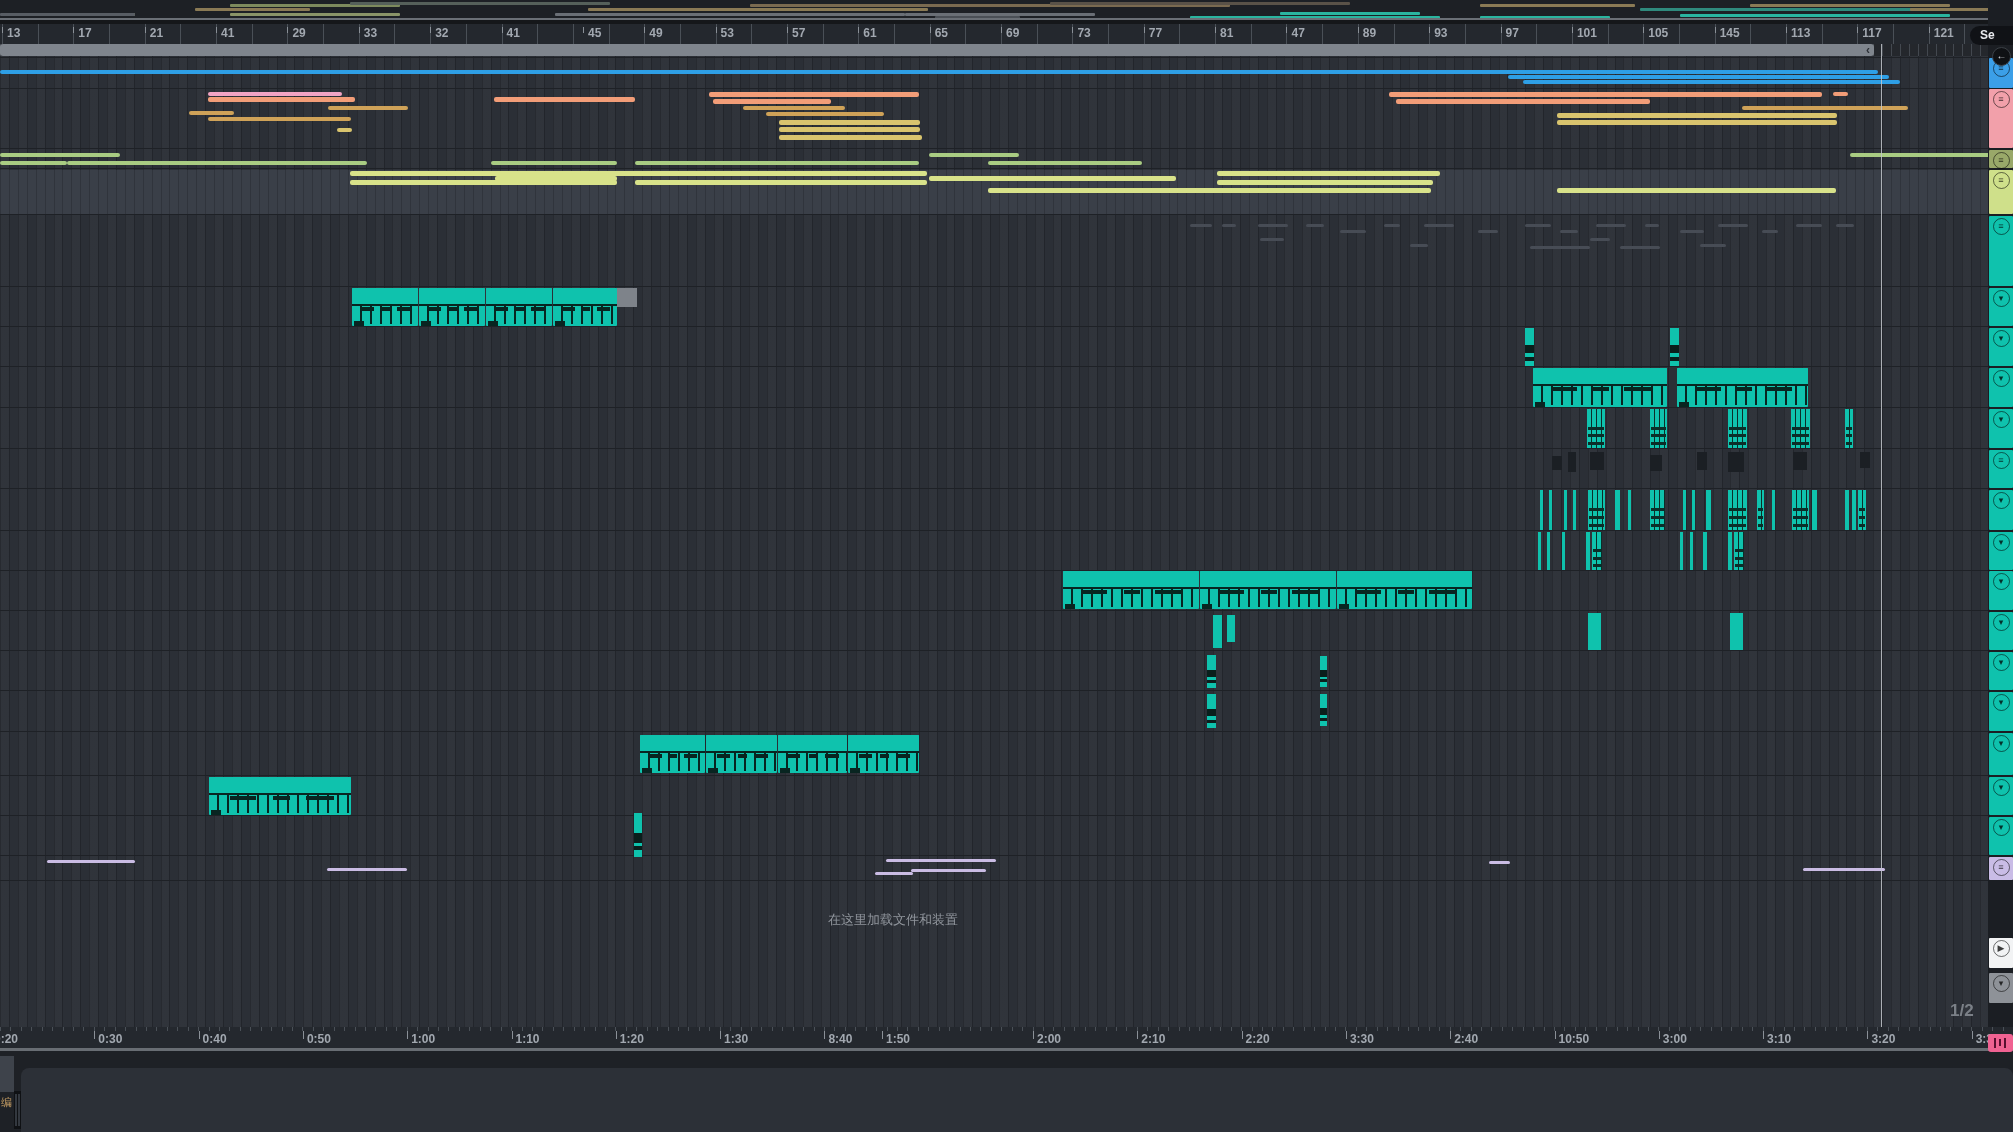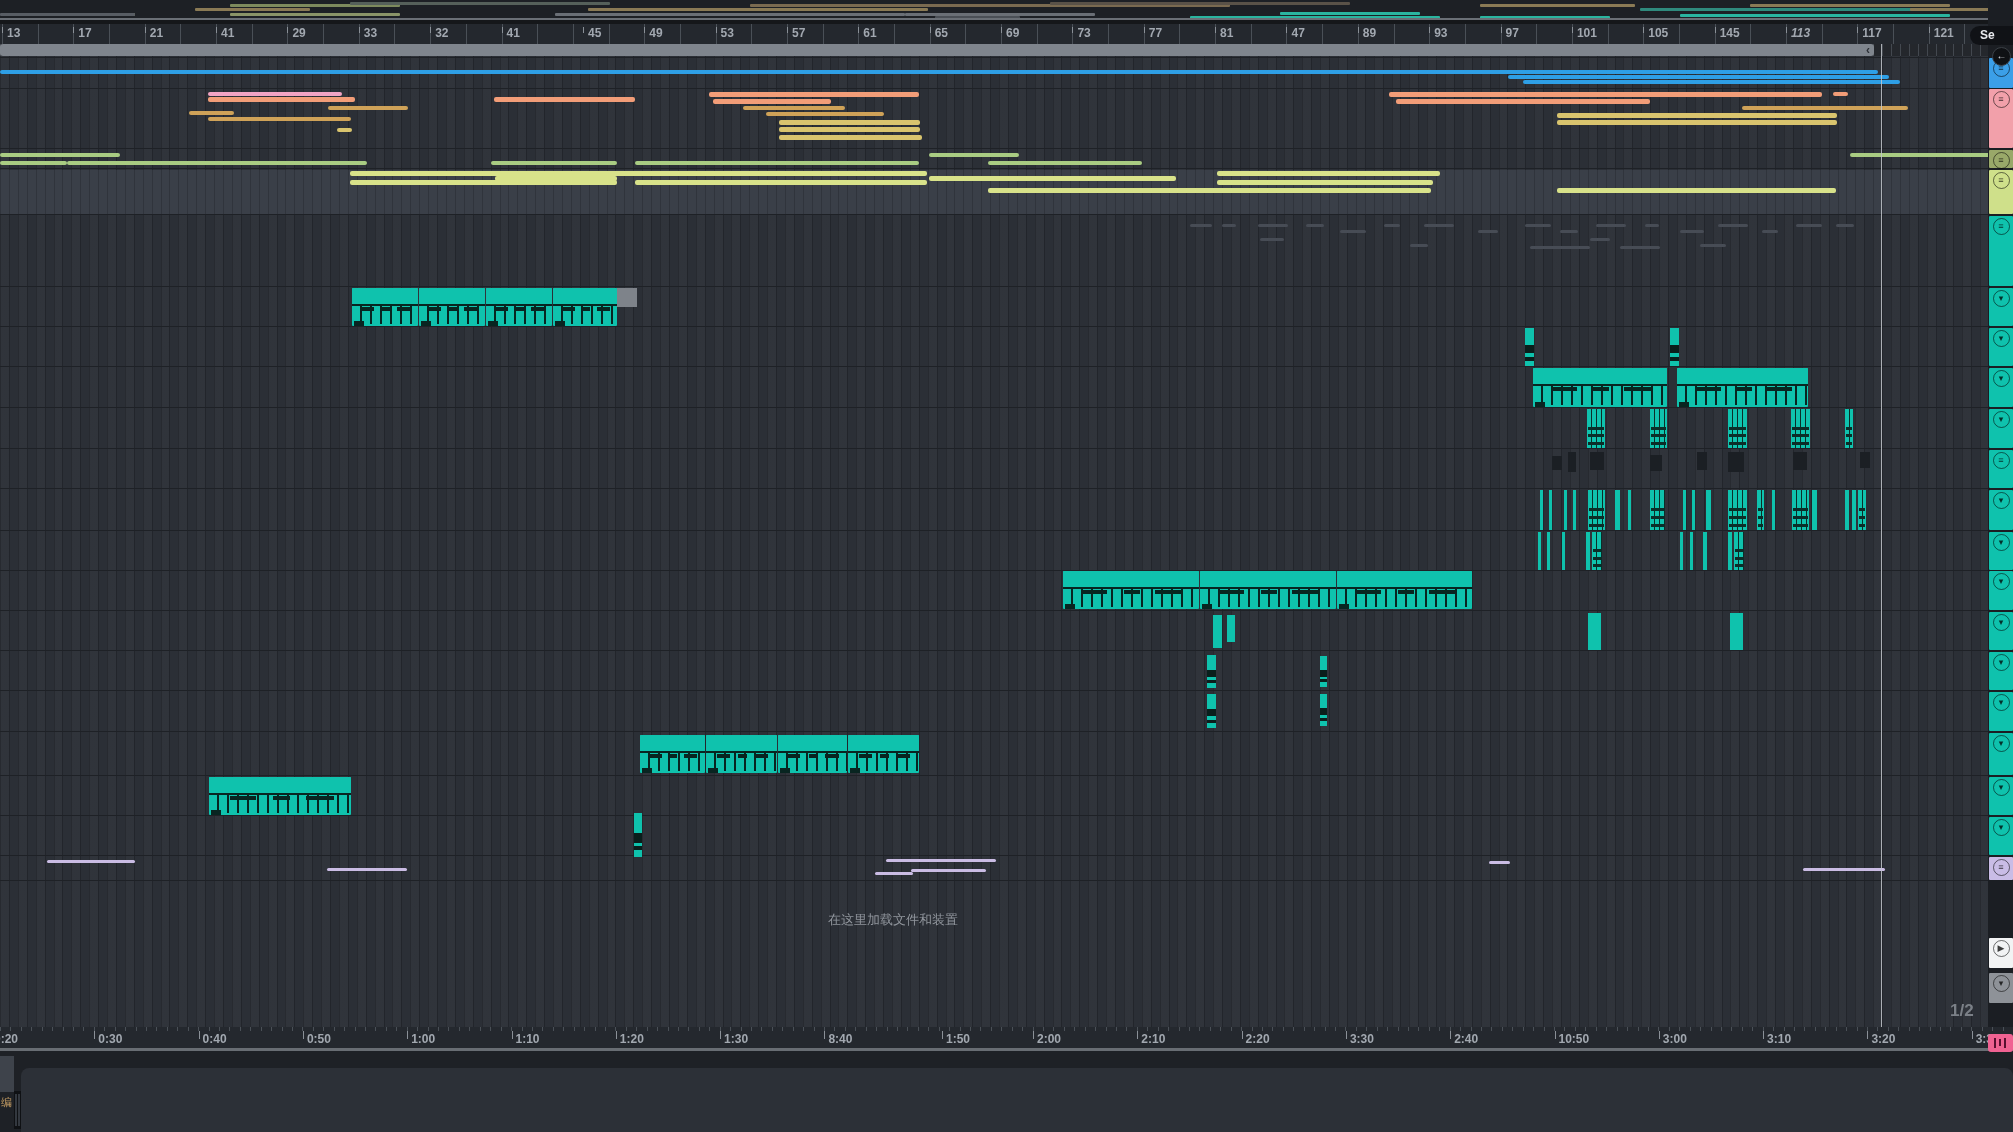--- a/index.html
+++ b/index.html
@@ -129,21 +129,21 @@
       <div class="bar-num" style="left: 1077.4px;">73</div>
       <div class="bar-num" style="left: 1148.76px;">77</div>
       <div class="bar-num" style="left: 1220.12px;">81</div>
       <div class="bar-num" style="left: 1291.48px;">47</div>
       <div class="bar-num" style="left: 1362.84px;">89</div>
       <div class="bar-num" style="left: 1434.2px;">93</div>
       <div class="bar-num" style="left: 1505.56px;">97</div>
       <div class="bar-num" style="left: 1576.92px;">101</div>
       <div class="bar-num" style="left: 1648.28px;">105</div>
       <div class="bar-num" style="left: 1719.64px;">145</div>
-      <div class="bar-num" style="left: 1791px; font-style: italic;">113</div>
+      <div class="bar-num" style="left: 1791px;">113</div>
       <div class="bar-num" style="left: 1862.36px;">117</div>
       <div class="bar-num" style="left: 1933.72px;">121</div>
     </div>
 
   <div id="scroll-track">
     <div id="scroll-thumb">
       <span id="scroll-thumb-chevron">‹</span>
     </div>
   </div>
 
@@ -561,21 +561,21 @@
   <div id="time-ruler">
       <div class="time-label" style="left: -6px;">0:20</div>
       <div class="time-label" style="left: 98.3px;">0:30</div>
       <div class="time-label" style="left: 202.6px;">0:40</div>
       <div class="time-label" style="left: 306.9px;">0:50</div>
       <div class="time-label" style="left: 411.2px;">1:00</div>
       <div class="time-label" style="left: 515.5px;">1:10</div>
       <div class="time-label" style="left: 619.8px;">1:20</div>
       <div class="time-label" style="left: 724.1px;">1:30</div>
       <div class="time-label" style="left: 828.4px;">8:40</div>
-      <div class="time-label" style="left: 946px;">1:50</div>
+      <div class="time-label" style="left: 886px;">1:50</div>
       <div class="time-label" style="left: 1037px;">2:00</div>
       <div class="time-label" style="left: 1141.3px;">2:10</div>
       <div class="time-label" style="left: 1245.6px;">2:20</div>
       <div class="time-label" style="left: 1349.9px;">3:30</div>
       <div class="time-label" style="left: 1454.2px;">2:40</div>
       <div class="time-label" style="left: 1558.5px;">10:50</div>
       <div class="time-label" style="left: 1662.8px;">3:00</div>
       <div class="time-label" style="left: 1767.1px;">3:10</div>
       <div class="time-label" style="left: 1871.4px;">3:20</div>
       <div class="time-label" style="left: 1975.7px;">3:30</div>

